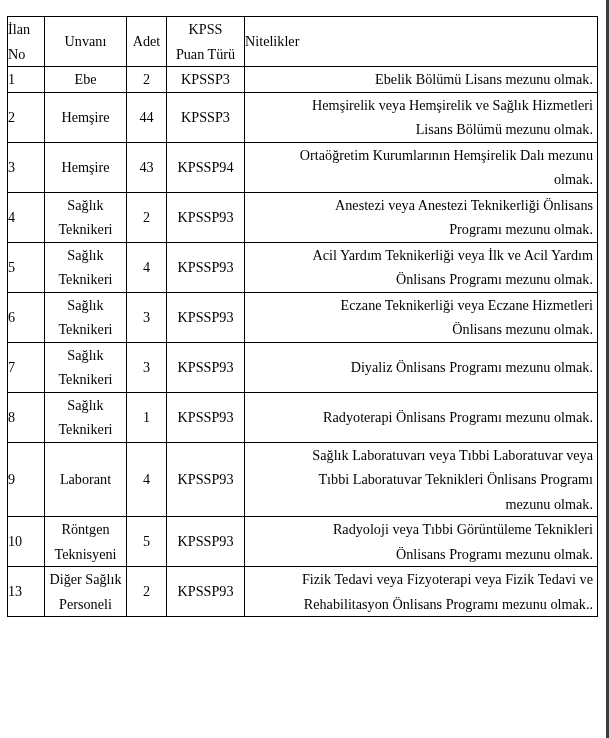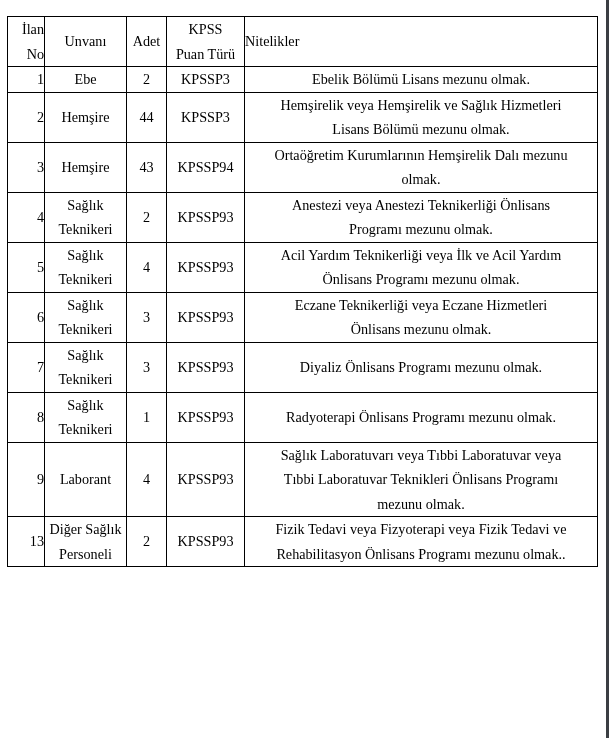--- a/index.html
+++ b/index.html
@@ -42,25 +42,25 @@
     .title-cell {
       height: 24px;
       text-align: center;
       letter-spacing: 0.1px;
       line-height: 22px !important;
     }
     .hdr {
       text-align: left;
       height: 49px;
     }
-    .c-no { width: 37px; text-align: right; }
+    .c-no { width: 37px; text-align: left; }
     .c-title { width: 82px; text-align: center; }
     .c-count { width: 40px; text-align: center; margin-left: 6px; }
     .c-score { width: 78px; text-align: center; }
-    .c-qual { text-align: center; padding-left: 4px !important; padding-right: 4px !important; }
+    .c-qual { text-align: right; padding-left: 4px !important; padding-right: 4px !important; }
     .h1 { height: 24px; }
     .h2 { height: 49px; }
     .h3 { height: 71px; }
     .line { display: block; }
   </style>
 </head>
 <body>
 
 <div class="scrollbar"></div>
 
@@ -193,20 +193,33 @@
         </td>
         <td class="c-count">4</td>
         <td class="c-score">KPSSP93</td>
         <td class="c-qual">
           <span class="line">Sağlık Laboratuvarı veya Tıbbi Laboratuvar veya</span>
           <span class="line">Tıbbi Laboratuvar Teknikleri Önlisans Programı</span>
           <span class="line">mezunu olmak.</span>
         </td>
       </tr>
       <tr class="h2">
+        <td class="c-no">10</td>
+        <td class="c-title">
+          <span class="line">Röntgen</span>
+          <span class="line">Teknisyeni</span>
+        </td>
+        <td class="c-count">5</td>
+        <td class="c-score">KPSSP93</td>
+        <td class="c-qual">
+          <span class="line">Radyoloji veya Tıbbi Görüntüleme Teknikleri</span>
+          <span class="line">Önlisans Programı mezunu olmak.</span>
+        </td>
+      </tr>
+      <tr class="h2">
         <td class="c-no">13</td>
         <td class="c-title">
           <span class="line">Diğer Sağlık</span>
           <span class="line">Personeli</span>
         </td>
         <td class="c-count">2</td>
         <td class="c-score">KPSSP93</td>
         <td class="c-qual">
           <span class="line">Fizik Tedavi veya Fizyoterapi veya Fizik Tedavi ve</span>
           <span class="line">Rehabilitasyon Önlisans Programı mezunu olmak..</span>

